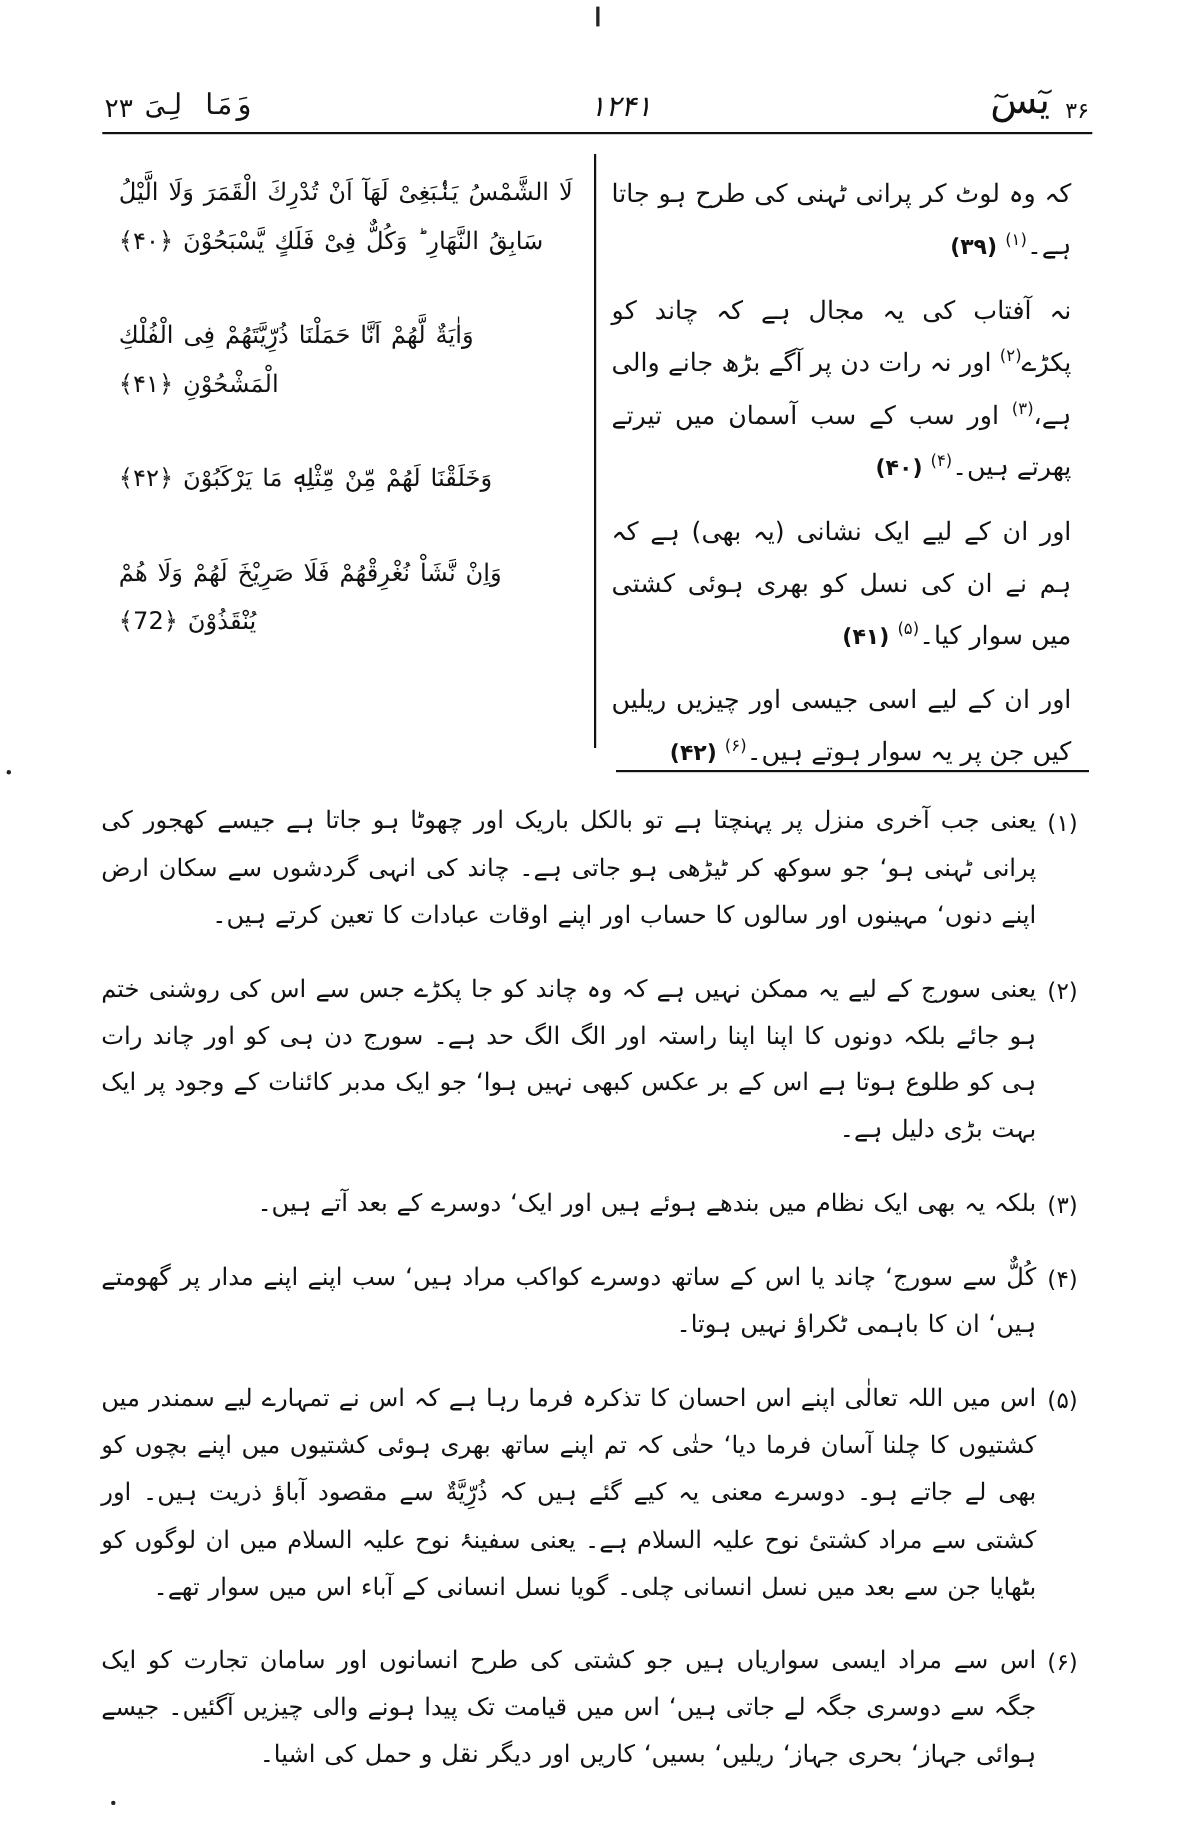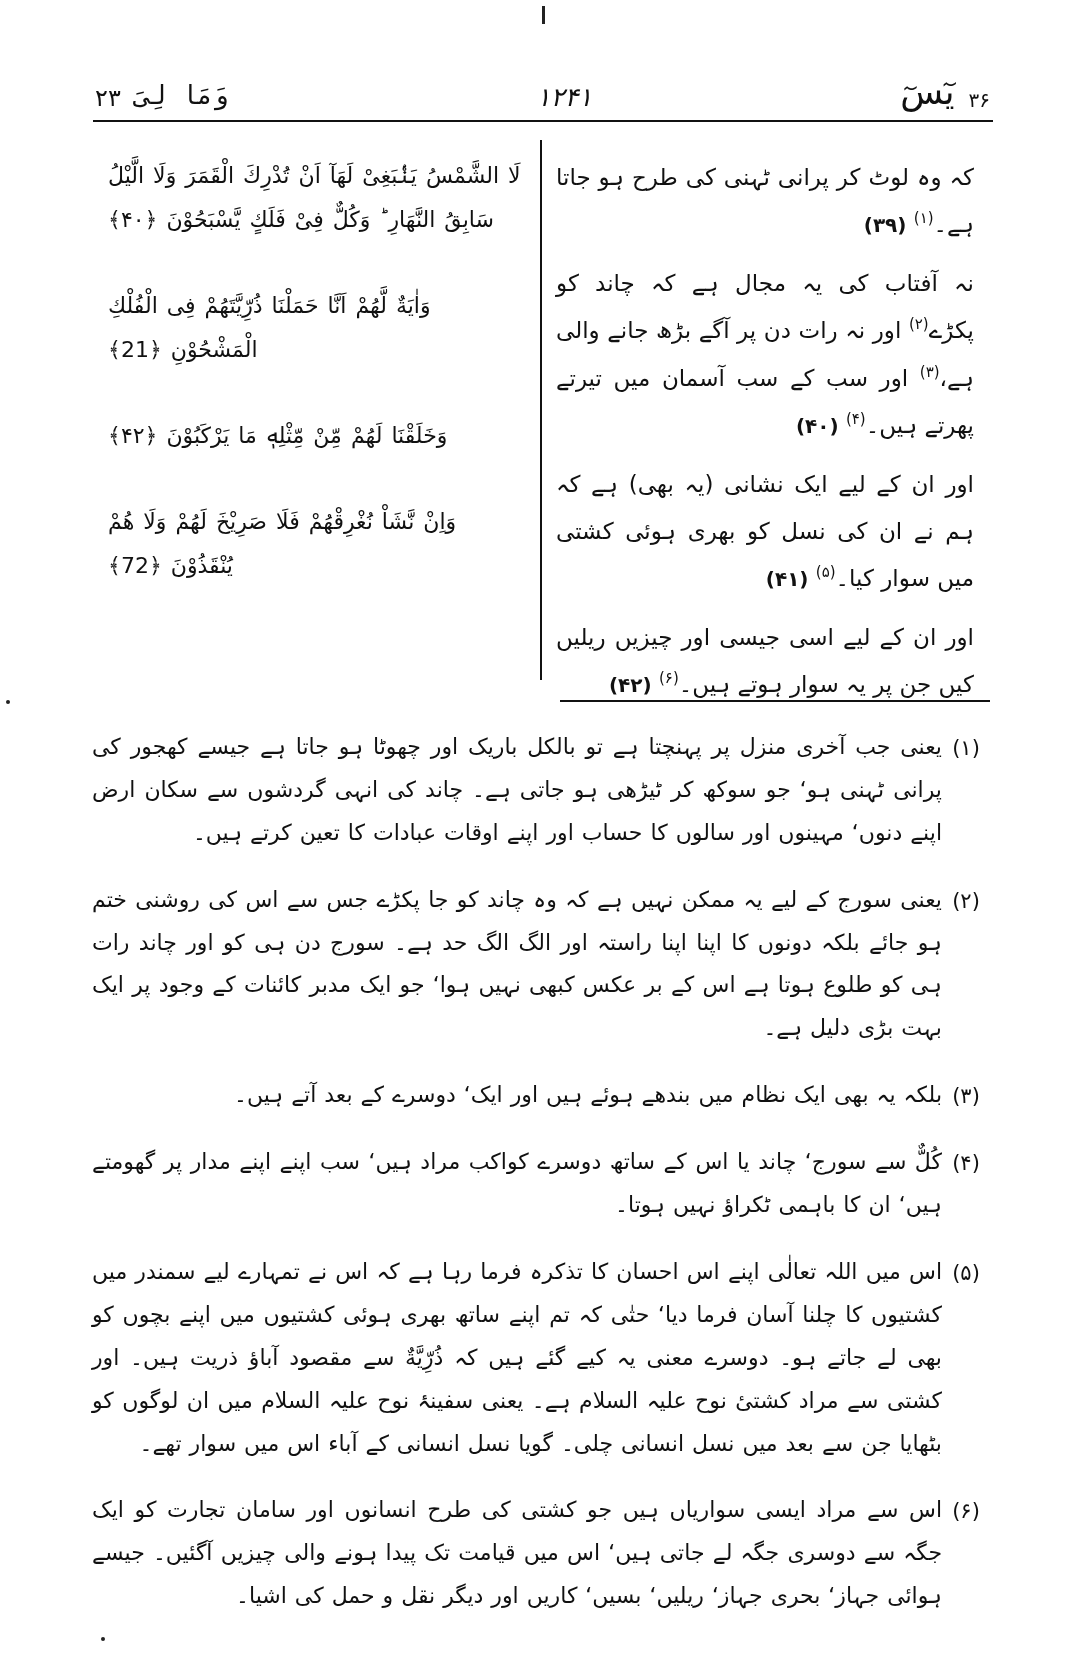--- a/index.html
+++ b/index.html
@@ -225,21 +225,21 @@
       <div class="trans-block">
         <span>اور ان کے لیے اسی جیسی اور چیزیں ریلیں کیں جن پر یہ سوار ہوتے ہیں۔</span><span class="sup">(۶)</span>
         <span class="vnum">(۴۲)</span>
       </div>
     </div>
 
     <div class="col-divider"></div>
 
     <div class="col-arabic">
       <div class="ayah">لَا الشَّمْسُ یَنْۢبَغِیْ لَھَآ اَنْ تُدْرِكَ الْقَمَرَ وَلَا الَّیْلُ سَابِقُ النَّھَارِ ؕ وَكُلٌّ فِیْ فَلَكٍ یَّسْبَحُوْنَ ﴿۴۰﴾</div>
-      <div class="ayah">وَاٰیَةٌ لَّھُمْ اَنَّا حَمَلْنَا ذُرِّیَّتَھُمْ فِی الْفُلْكِ الْمَشْحُوْنِ ﴿21﴾</div>
+      <div class="ayah">وَاٰیَةٌ لَّھُمْ اَنَّا حَمَلْنَا ذُرِّیَّتَھُمْ فِی الْفُلْكِ الْمَشْحُوْنِ ﴿۴۱﴾</div>
       <div class="ayah">وَخَلَقْنَا لَھُمْ مِّنْ مِّثْلِهٖ مَا یَرْكَبُوْنَ ﴿۴۲﴾</div>
       <div class="ayah">وَاِنْ نَّشَاْ نُغْرِقْھُمْ فَلَا صَرِیْخَ لَھُمْ وَلَا ھُمْ یُنْقَذُوْنَ ﴿72﴾</div>
     </div>
 
   </div>
 
   <div class="rule-mid"></div>
 
   <div class="footnotes">
     <div class="footnote">

